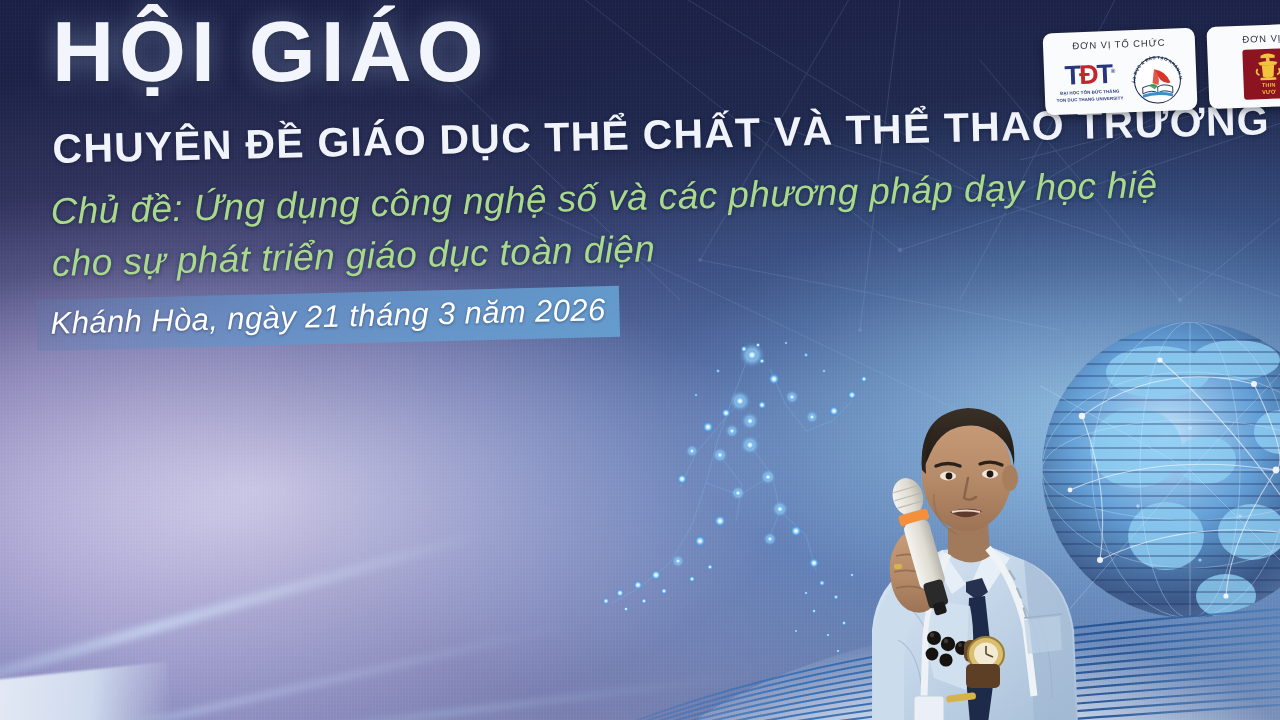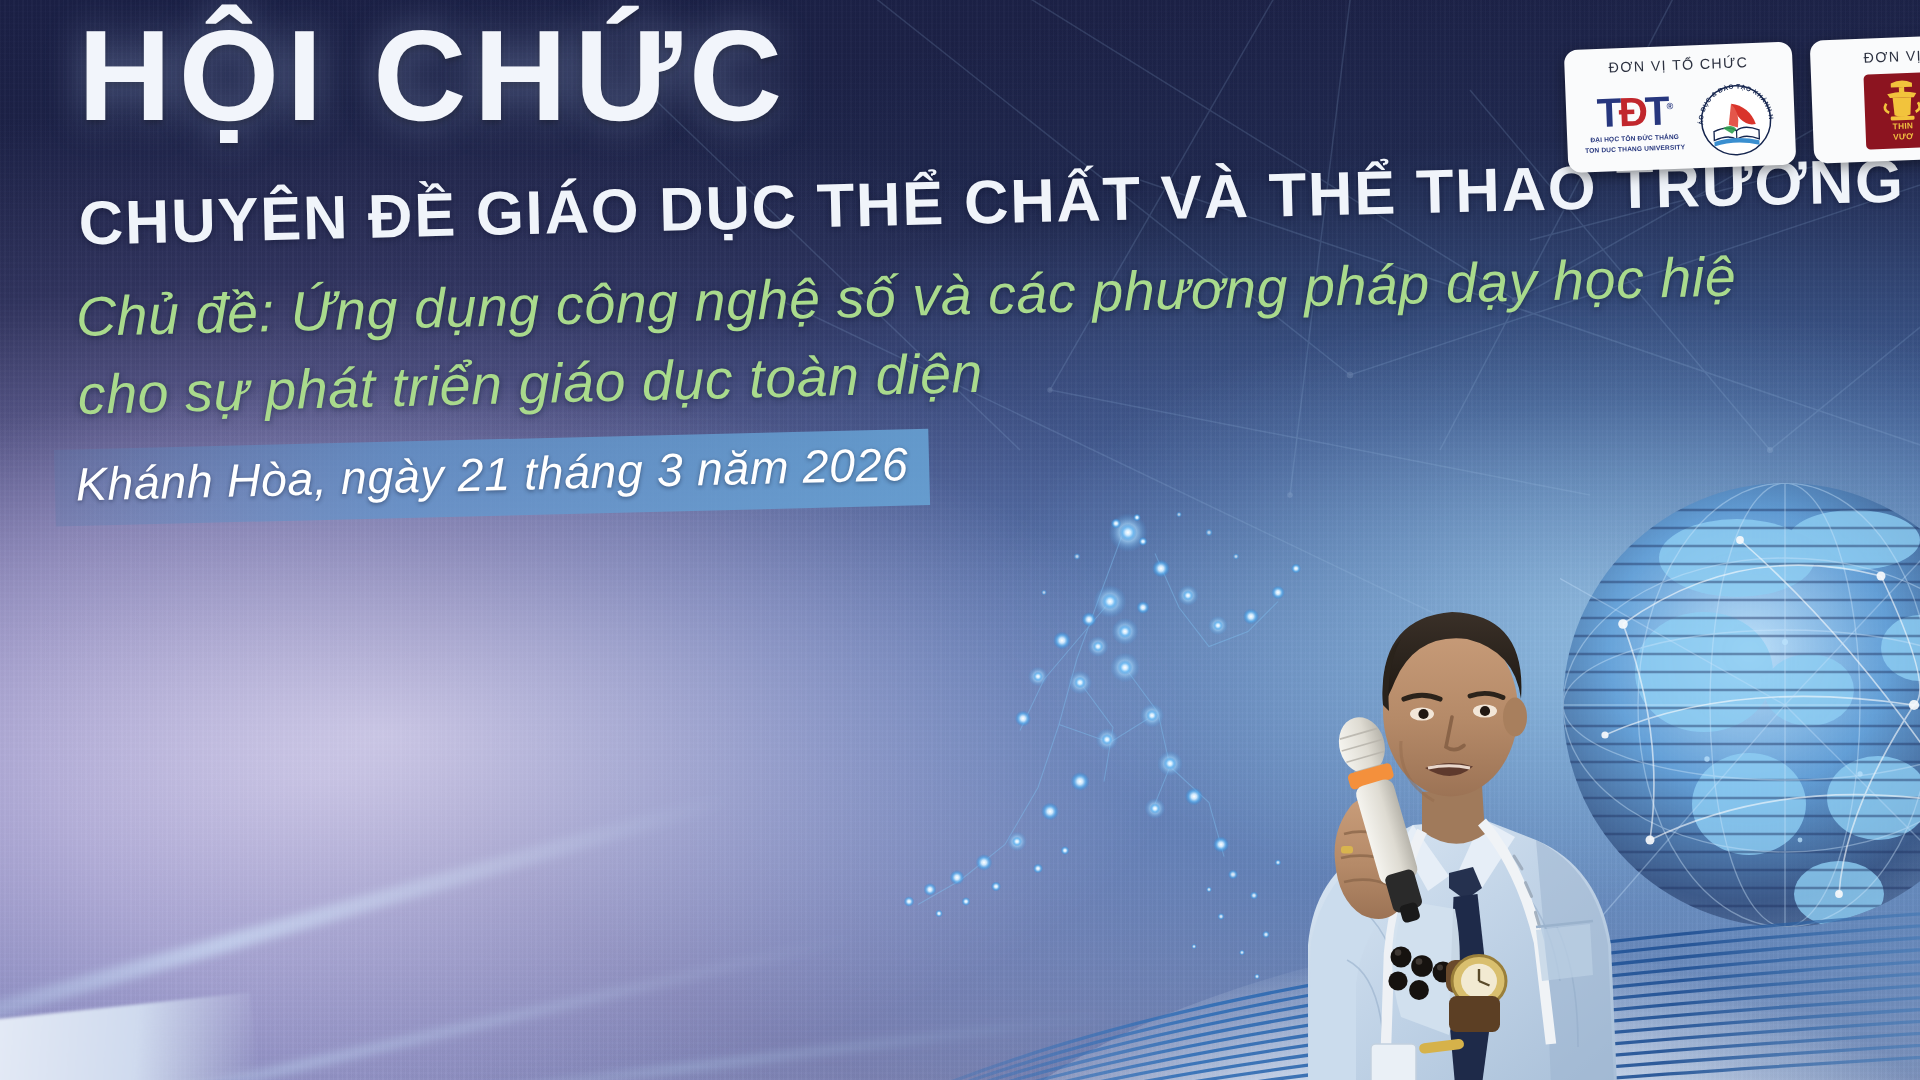--- a/index.html
+++ b/index.html
@@ -446,21 +446,21 @@
         <path d="M-28,276 C200,222 420,204 820,180"></path>
       </g>
     </svg>
   </div>
 
   <div class="beam beam-a"></div>
   <div class="beam beam-b"></div>
   <div class="beam beam-c"></div>
   <div class="wedge-bl"></div>
 
-  <div class="title-main">HỘI CHỨC</div>
+  <div class="title-main">HỘI GIÁO</div>
 
   <div class="title-sub">CHUYÊN ĐỀ GIÁO DỤC THỂ CHẤT VÀ THỂ THAO TRƯỜNG H</div>
 
   <div class="theme-block">
     <div class="theme-line">Chủ đề: Ứng dụng công nghệ số và các phương pháp dạy học hiệ</div>
     <div class="theme-line">cho sự phát triển giáo dục toàn diện</div>
   </div>
 
   <div class="date-band">
     <div class="date-text">Khánh Hòa, ngày 21 tháng 3 năm 2026</div>

